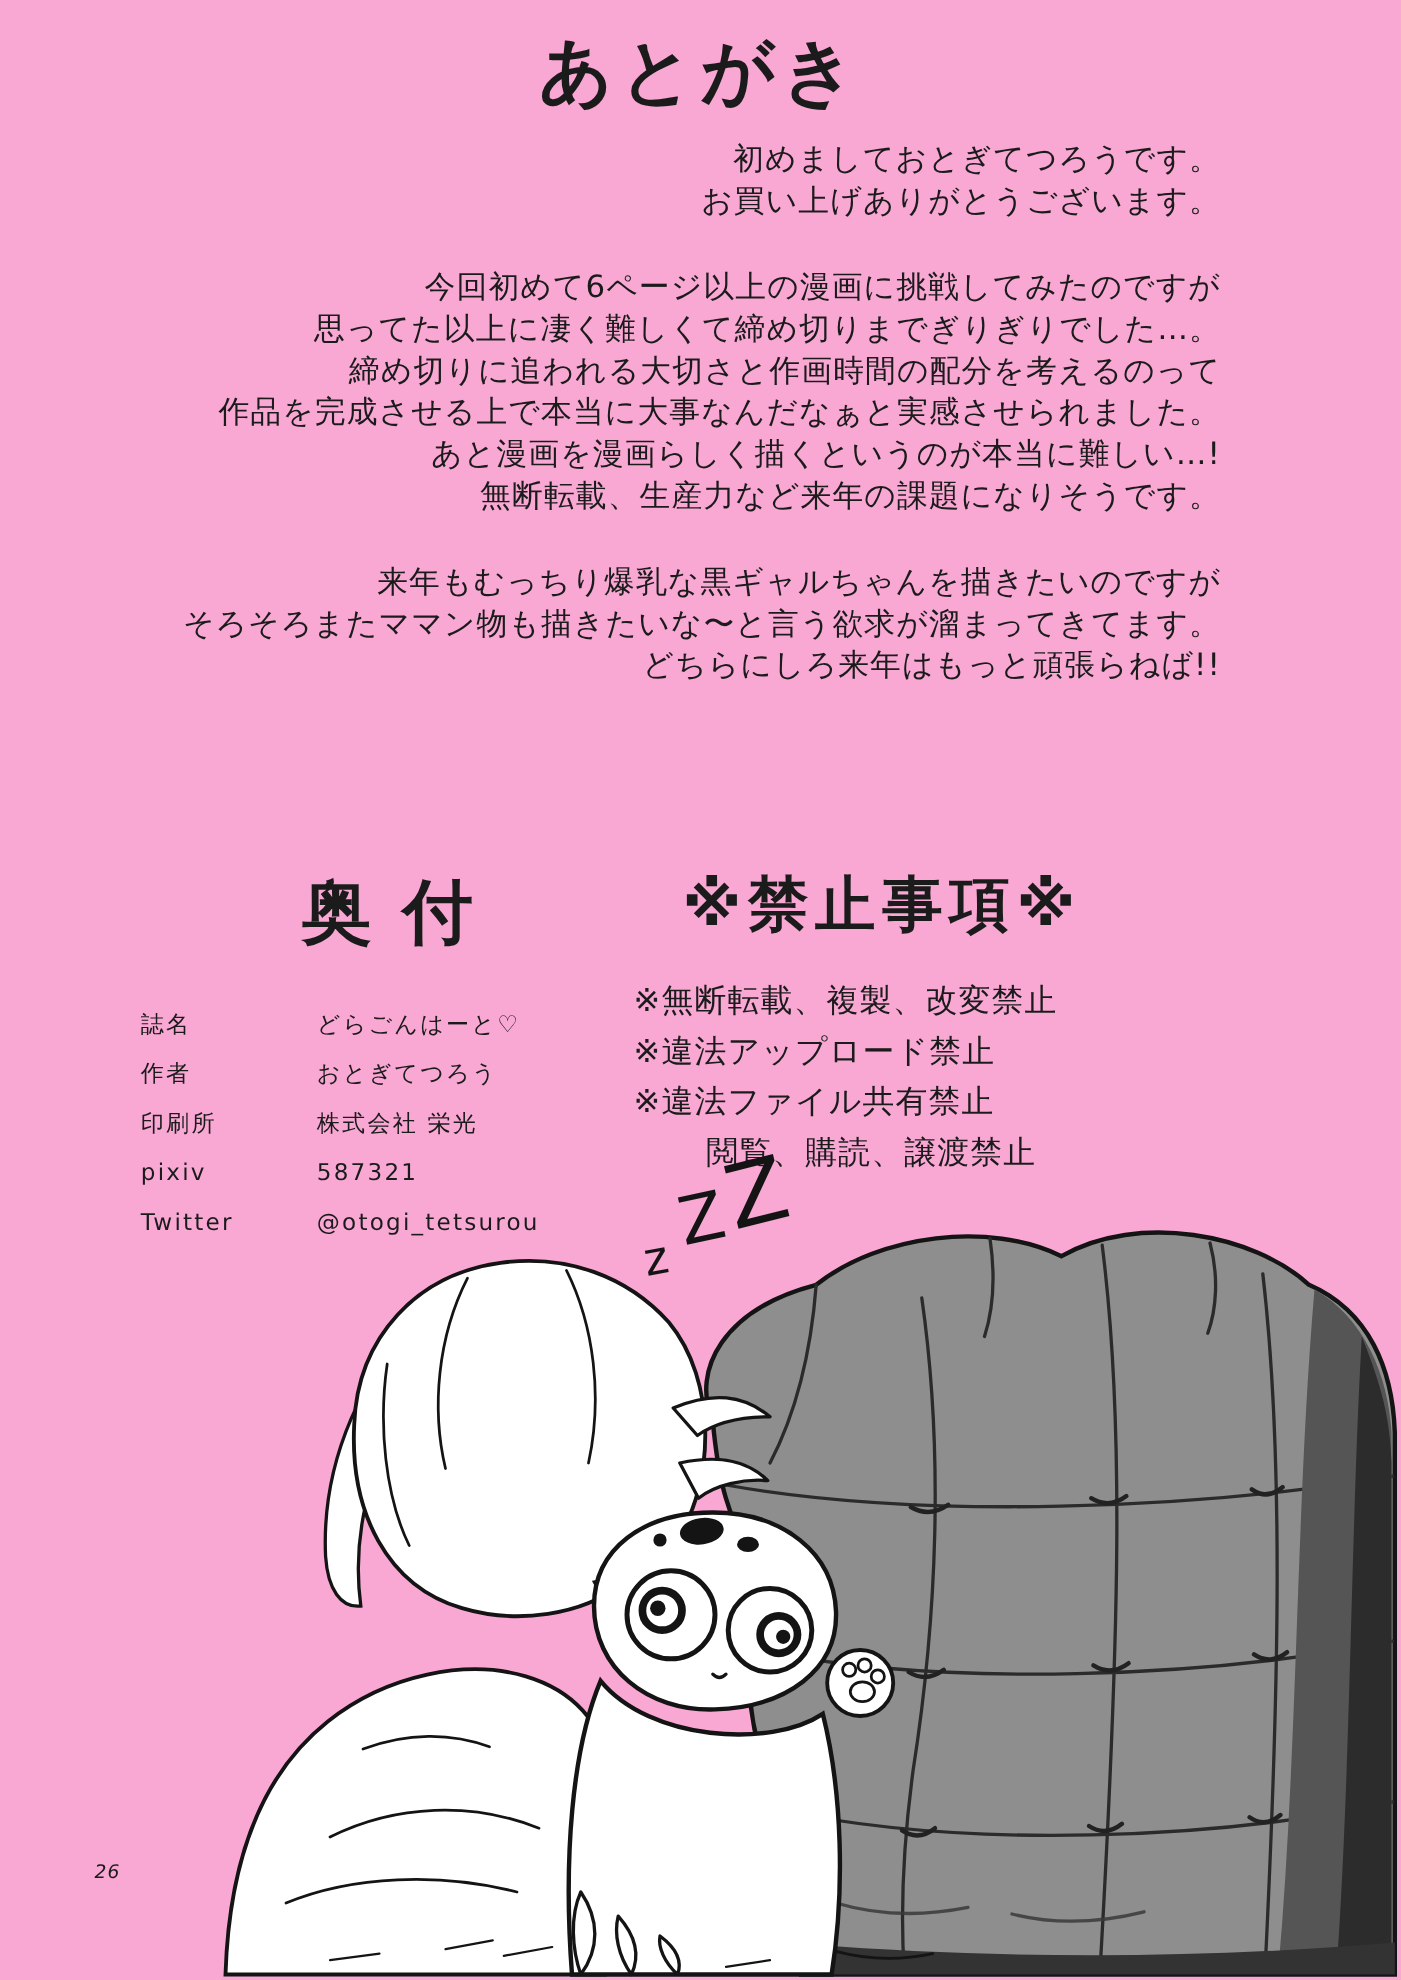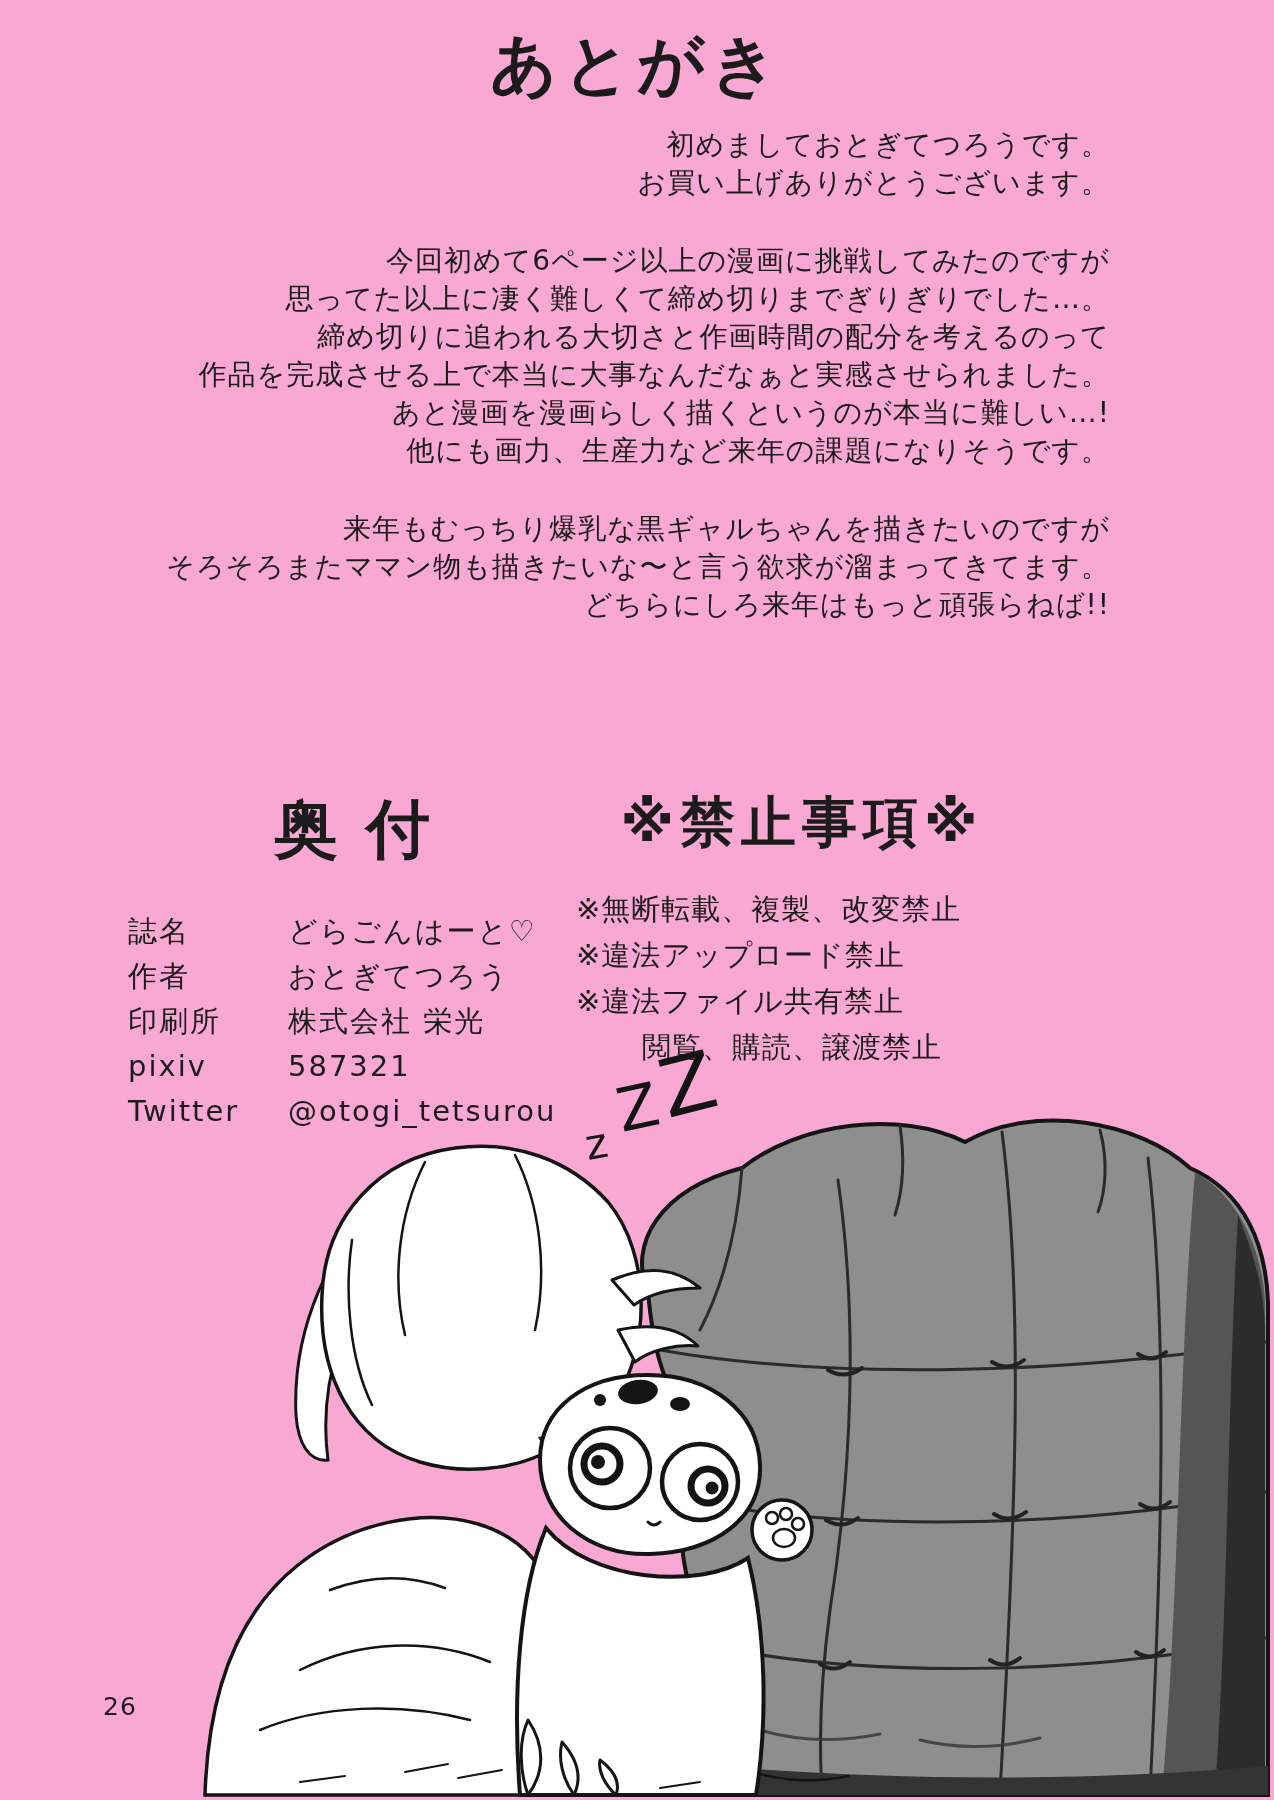--- a/index.html
+++ b/index.html
@@ -19,52 +19,52 @@
   .para{margin:0 0 40px 0;text-align:right;}
   .line{white-space:nowrap;}
   .columns{
     position:absolute;top:786px;left:128px;width:900px;display:flex;
   }
   .colophon{width:448px;}
   .colophon-title{
     margin:0 0 36px 0;text-align:center;
     font-size:64px;font-weight:700;letter-spacing:28px;text-indent:28px;
   }
-  .colophon-row{display:flex;font-size:29px;line-height:45px;letter-spacing:2px;}
+  .colophon-row{display:flex;font-size:21px;line-height:45px;letter-spacing:2px;}
   .colophon-label{width:160px;flex:0 0 auto;}
   .colophon-value{flex:1;}
   .prohibitions{width:452px;}
   .prohibitions-title{
     margin:0 0 26px 0;text-align:center;
     font-size:55px;font-weight:700;letter-spacing:6px;
   }
   .prohibition-item{font-size:29px;line-height:46px;letter-spacing:1px;white-space:nowrap;}
   .prohibition-item.indent{padding-left:66px;}
   .illustration{position:absolute;top:1030px;left:0;width:1274px;height:770px;}
-  .page-number{position:absolute;top:1692px;left:103px;font-size:25px;letter-spacing:1px;}
+  .page-number{position:absolute;top:1692px;left:86px;font-size:17px;letter-spacing:1px;font-style:italic;}
 </style>
 </head>
 <body>
 
 <div class="page">
 
   <h1 class="title">あとがき</h1>
 
   <div class="afterword">
     <div class="para">
       <div class="line">初めましておとぎてつろうです。</div>
       <div class="line">お買い上げありがとうございます。</div>
     </div>
     <div class="para">
       <div class="line">今回初めて6ページ以上の漫画に挑戦してみたのですが</div>
       <div class="line">思ってた以上に凄く難しくて締め切りまでぎりぎりでした…。</div>
       <div class="line">締め切りに追われる大切さと作画時間の配分を考えるのって</div>
       <div class="line">作品を完成させる上で本当に大事なんだなぁと実感させられました。</div>
       <div class="line">あと漫画を漫画らしく描くというのが本当に難しい…!</div>
-      <div class="line">他にも画力、生産力など来年の課題になりそうです。</div>
+      <div class="line">無断転載、生産力など来年の課題になりそうです。</div>
     </div>
     <div class="para">
       <div class="line">来年もむっちり爆乳な黒ギャルちゃんを描きたいのですが</div>
       <div class="line">そろそろまたママン物も描きたいな〜と言う欲求が溜まってきてます。</div>
       <div class="line">どちらにしろ来年はもっと頑張らねば!!</div>
     </div>
   </div>
 
   <div class="columns">
 

